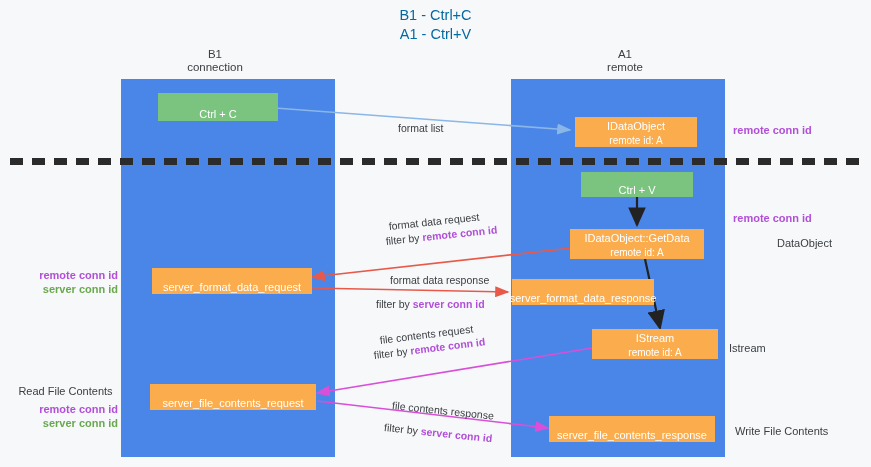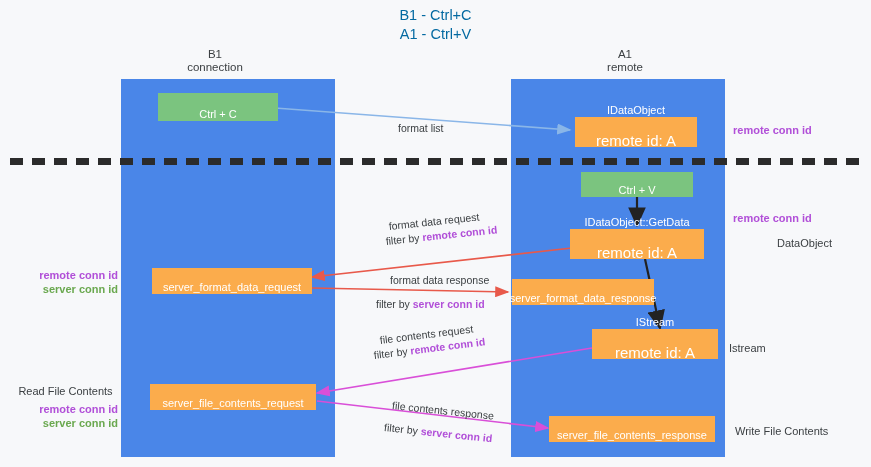--- a/index.html
+++ b/index.html
@@ -22,21 +22,21 @@
     font-size:14.5px;line-height:19px;color:#0369a1;
   }
 
   .node{
     position:absolute;box-sizing:border-box;
     display:flex;flex-direction:column;align-items:center;justify-content:flex-end;
     color:#ffffff;font-size:11px;line-height:13.5px;text-align:center;
   }
   .node.green{background:#7bc47f;}
   .node.orange{background:#fbac4c;}
-  .node .l2{font-size:15px;margin-top:16px;}
+  .node .l2{font-size:10px;}
 
   .side{position:absolute;font-size:11px;line-height:14px;}
   .side .purple{color:#b14fd8;font-weight:bold;}
   .side .green{color:#6aa84f;font-weight:bold;}
   .side .plain{color:#3c4043;}
 
   .wlabel{position:absolute;font-size:10.5px;line-height:14px;color:#3c4043;white-space:nowrap;}
   .wlabel .hi-purple{color:#b14fd8;font-weight:bold;}
   .wlabel.rot{transform-origin:left top;}
 

